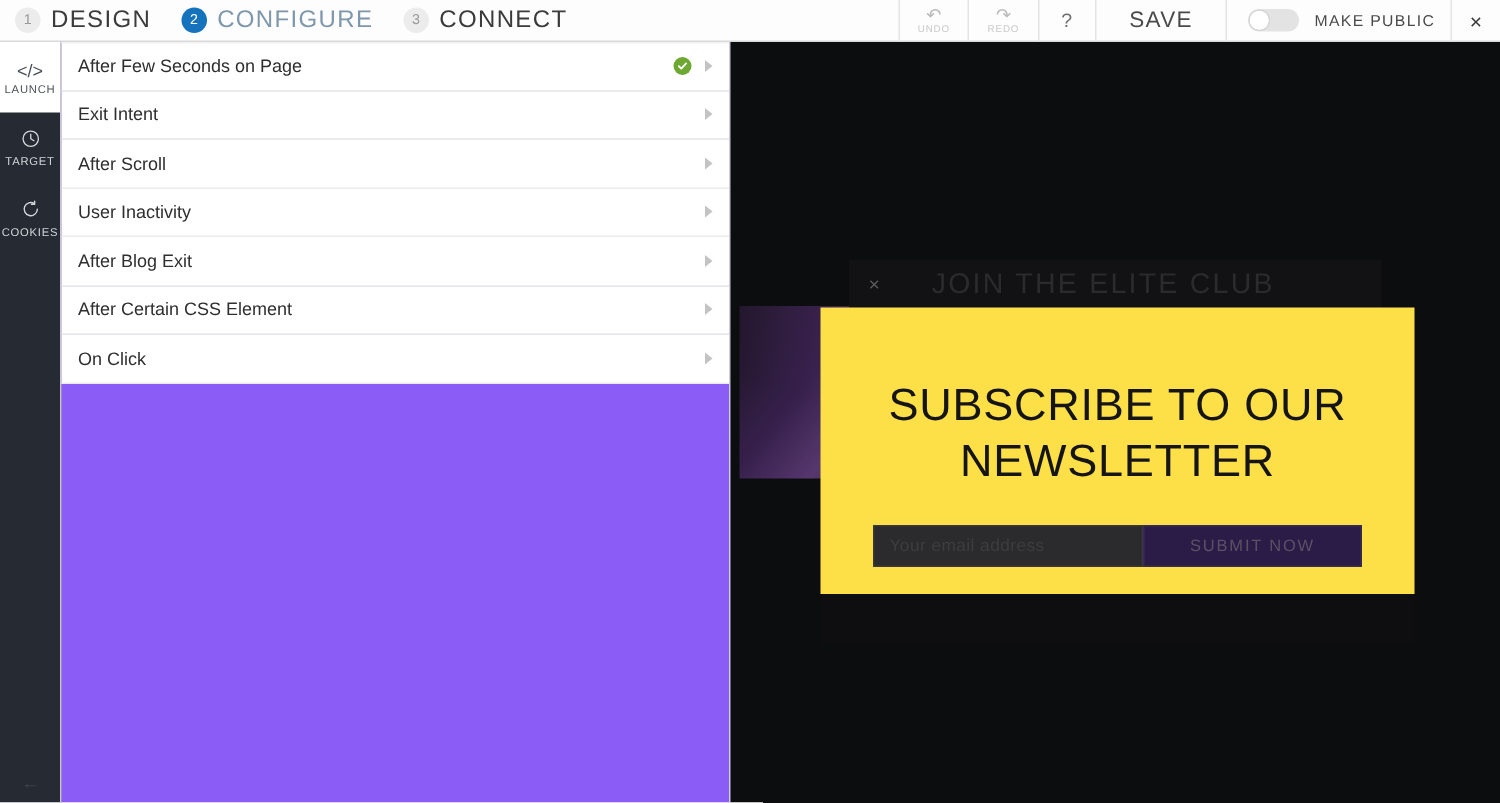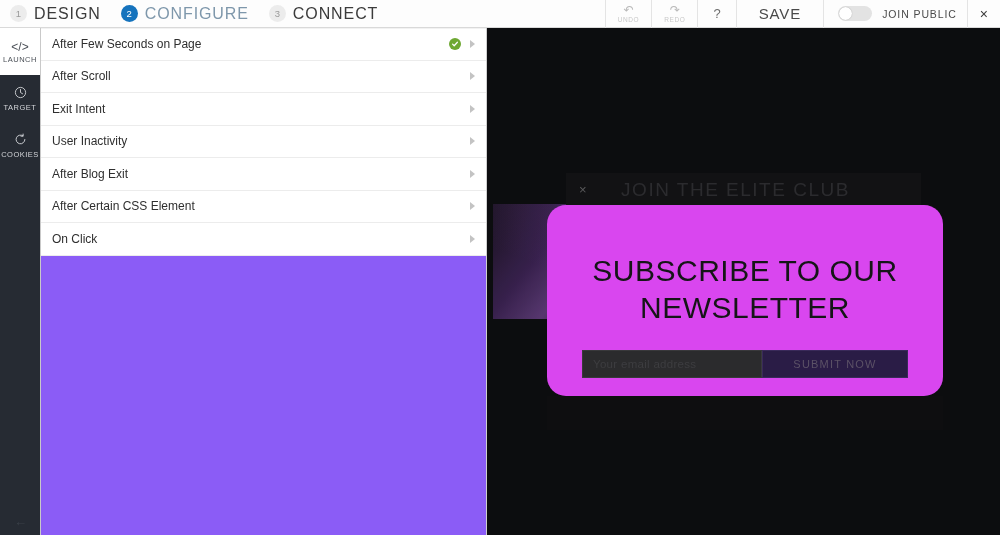--- a/index.html
+++ b/index.html
@@ -127,22 +127,22 @@
     background:
       linear-gradient(128deg, #1a1220 0%, #3a2250 30%, #5b3a74 48%, #2a1b36 66%, #141018 100%);
     opacity: .95;
   }
   .pv-photo:after {
     content:""; position:absolute; inset:0;
     background: linear-gradient(200deg, rgba(120,70,160,.30), rgba(0,0,0,0) 62%);
   }
   .pv-card {
     position: absolute; left: 60px; top: 177px; width: 396px; height: 191px;
-    background: #d946ef;
-    display: flex; flex-direction: column; align-items: center; border-radius: 19px;
+    background: #fde047;
+    display: flex; flex-direction: column; align-items: center;
   }
   .pv-head {
     margin-top: 47px;
     font-size: 30px; line-height: 37px; letter-spacing: 0.5px;
     color: #151517; text-align: center; font-weight: 400;
     width: 330px;
   }
   .pv-form {
     margin-top: 24px; display: flex; width: 326px; height: 28px;
   }
@@ -195,21 +195,21 @@
       <div class="tb-item" style="padding:0">
         <span class="tb-q">?</span>
       </div>
       <div class="tb-item" style="padding:0">
         <span class="tb-save">SAVE</span>
       </div>
       <div class="toggle-wrap">
         <span class="toggle">
           <span class="knob"></span>
         </span>
-        <span class="mk-public">JOIN PUBLIC</span>
+        <span class="mk-public">MAKE PUBLIC</span>
       </div>
       <div class="tb-close">
         <span>×</span>
       </div>
     </div>
   </div>
 
   <div class="leftnav">
     <div class="nav-item light">
       <span class="nav-ic">&lt;/&gt;</span>
@@ -246,28 +246,28 @@
         <span class="check">
           <svg width="8" height="8" viewBox="0 0 10 10" aria-hidden="true">
             <path d="M2 5.2l2 2 4-4.4" fill="none" stroke="#ffffff" stroke-width="1.5" stroke-linecap="round" stroke-linejoin="round"></path>
           </svg>
         </span>
         <span class="caret"></span>
       </span>
     </div>
 
     <div class="trig-row">
+      <span class="trig-label">Exit Intent</span>
+      <span class="trig-right">
+        <span class="caret"></span>
+      </span>
+    </div>
+
+    <div class="trig-row">
       <span class="trig-label">After Scroll</span>
-      <span class="trig-right">
-        <span class="caret"></span>
-      </span>
-    </div>
-
-    <div class="trig-row">
-      <span class="trig-label">Exit Intent</span>
       <span class="trig-right">
         <span class="caret"></span>
       </span>
     </div>
 
     <div class="trig-row">
       <span class="trig-label">User Inactivity</span>
       <span class="trig-right">
         <span class="caret"></span>
       </span>

